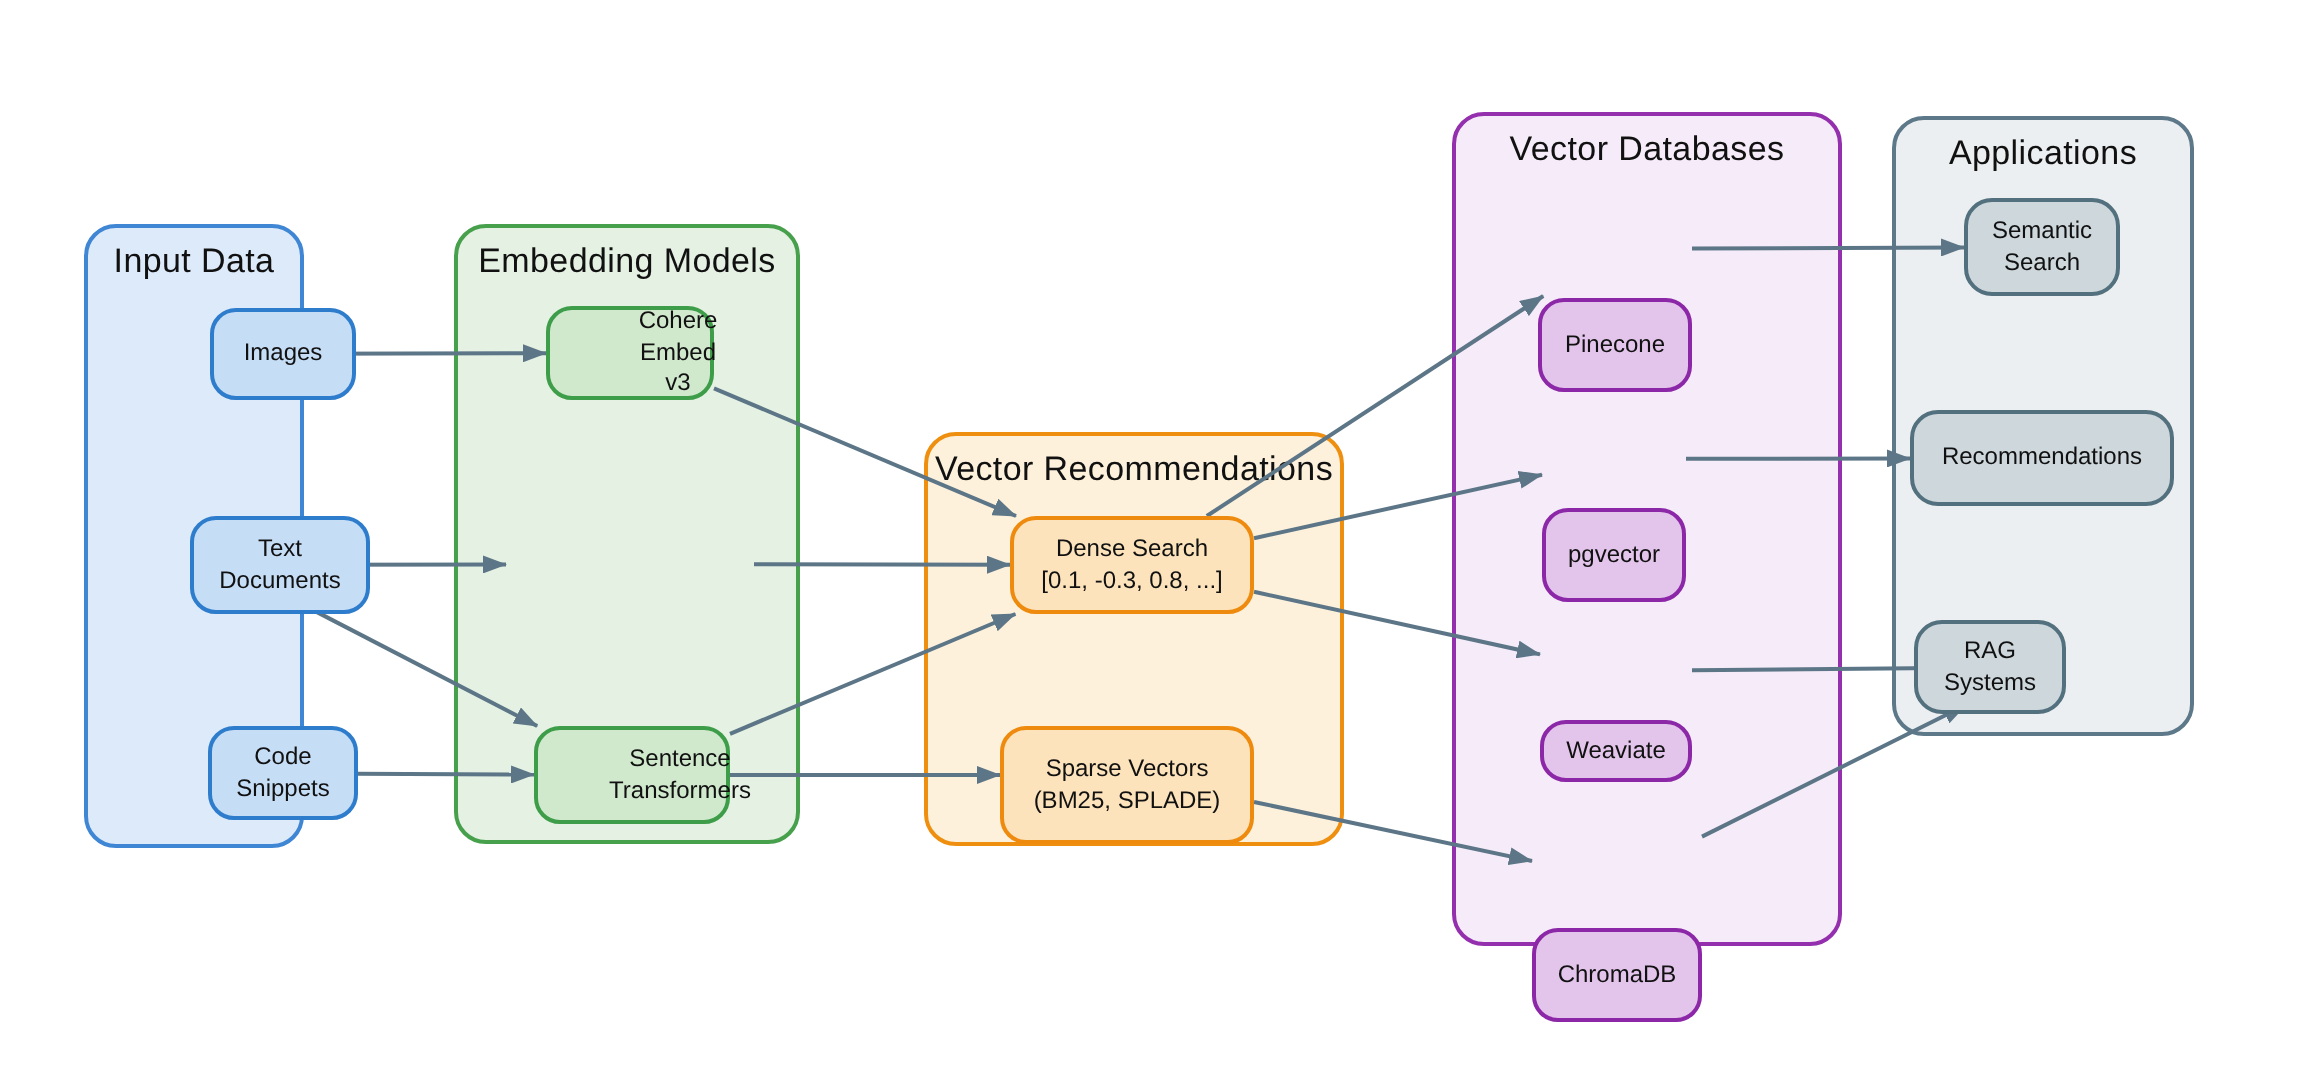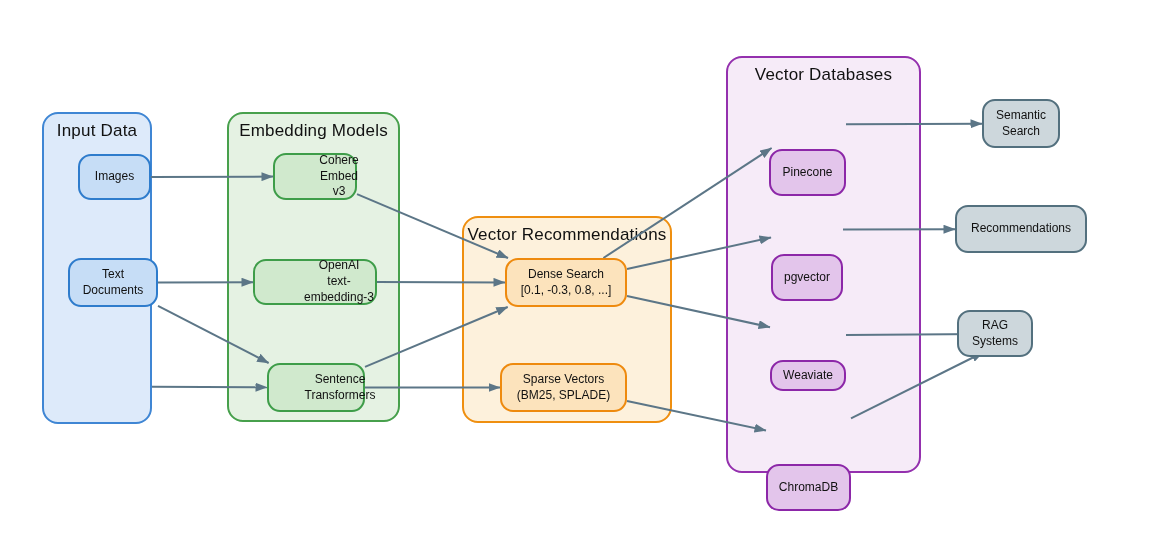--- a/index.html
+++ b/index.html
@@ -13,29 +13,29 @@
   .node { position:absolute; z-index:3; border:2px solid; border-radius:13px;
           display:flex; align-items:center; justify-content:center;
           text-align:center; font-size:12px; line-height:1.32;
           color:var(--text); white-space:pre-line; }
 
   #edge-layer { position:absolute; left:0; top:0; z-index:2; pointer-events:none; }
   #edge-layer line { stroke:var(--arrow); stroke-width:2; }
   #arrowhead path { fill:var(--arrow); }
 
   .group.blue   { background:var(--blue-group_fill);   border-color:var(--blue-group_stroke); }
-  .node.blue    { background:var(--blue-node_fill);    border-color:var(--blue-node_stroke); }
+  .node.blue    { background:var(--blue-node_fill);    border-color:var(--blue-node_stroke);margin-left:27px; }
   .group.green  { background:var(--green-group_fill);  border-color:var(--green-group_stroke); }
   .node.green   { background:var(--green-node_fill);   border-color:var(--green-node_stroke);padding-left:48px; }
   .group.orange { background:var(--orange-group_fill); border-color:var(--orange-group_stroke); }
   .node.orange  { background:var(--orange-node_fill);  border-color:var(--orange-node_stroke); }
   .group.purple { background:var(--purple-group_fill); border-color:var(--purple-group_stroke); }
   .node.purple  { background:var(--purple-node_fill);  border-color:var(--purple-node_stroke);margin-top:48px; }
   .group.gray   { background:var(--gray-group_fill);   border-color:var(--gray-group_stroke); }
-  .node.gray    { background:var(--gray-node_fill);    border-color:var(--gray-node_stroke); }
+  .node.gray    { background:var(--gray-node_fill);    border-color:var(--gray-node_stroke);border-radius:14px; }
 </style>
 </head>
 <body>
 
 <div id="stage">
 
   <div class="group blue" style="left:42px;top:112px;width:110px;height:312px">
     <div class="group-title">Input Data</div>
   </div>
 
@@ -44,20 +44,23 @@
   </div>
 
   <div class="group orange" style="left:462px;top:216px;width:210px;height:207px">
     <div class="group-title">Vector Recommendations</div>
   </div>
 
   <div class="group purple" style="left:726px;top:56px;width:195px;height:417px">
     <div class="group-title">Vector Databases</div>
   </div>
 
+  <div class="group gray" style="left:946px;top:58px;width:151px;height:310px">
+    <div class="group-title">Applications</div>
+  </div>
 
   <svg id="edge-layer" width="1156" height="533">
     <defs>
       <marker id="arrowhead" viewBox="0 0 12 9" refX="11.5" refY="4.5" markerWidth="12" markerHeight="9" markerUnits="userSpaceOnUse" orient="auto">
         <path d="M0,0 L12,4.5 L0,9 Z"></path>
       </marker>
     </defs>
   <line x1="151.0" y1="176.9" x2="273.0" y2="176.6" marker-end="url(#arrowhead)"></line>
       <line x1="158.0" y1="282.4" x2="253.0" y2="282.2" marker-end="url(#arrowhead)"></line>
       <line x1="158.0" y1="305.8" x2="268.6" y2="363.0" marker-end="url(#arrowhead)"></line>
@@ -74,34 +77,34 @@
       <line x1="843.0" y1="229.4" x2="955.0" y2="229.2" marker-end="url(#arrowhead)"></line>
       <line x1="846.0" y1="335.1" x2="983.0" y2="333.9" marker-end="url(#arrowhead)"></line>
       <line x1="851.0" y1="418.3" x2="983.0" y2="352.5" marker-end="url(#arrowhead)"></line>
     </svg>
 
   <div class="node blue" style="left:78px;top:154px;width:73px;height:46px">Images</div>
 
   <div class="node blue" style="left:68px;top:258px;width:90px;height:49px">Text
 Documents</div>
 
+  <div class="node blue" style="left:77px;top:363px;width:75px;height:47px">Code
+Snippets</div>
 
   <div class="node green" style="left:273px;top:153px;width:84px;height:47px">Cohere
 Embed v3</div>
 
-  <div class="node green" style="left:253px;top:259px;width:124px;height:46px">OpenAI
-text-embedding-3</div>
 
   <div class="node green" style="left:267px;top:363px;width:98px;height:49px">Sentence
 Transformers</div>
 
   <div class="node orange" style="left:505px;top:258px;width:122px;height:49px">Dense Search
 [0.1, -0.3, 0.8, ...]</div>
 
-  <div class="node orange" style="left:500px;top:363px;width:127px;height:49px">Sparse Vectors
+  <div class="node orange" style="left:500px;top:363px;width:127px;height:59px">Sparse Vectors
 (BM25, SPLADE)</div>
 
   <div class="node purple" style="left:769px;top:101px;width:77px;height:47px">Pinecone</div>
 
   <div class="node purple" style="left:771px;top:206px;width:72px;height:47px">pgvector</div>
 
   <div class="node purple" style="left:770px;top:312px;width:76px;height:31px">Weaviate</div>
 
   <div class="node purple" style="left:766px;top:416px;width:85px;height:47px">ChromaDB</div>
 

